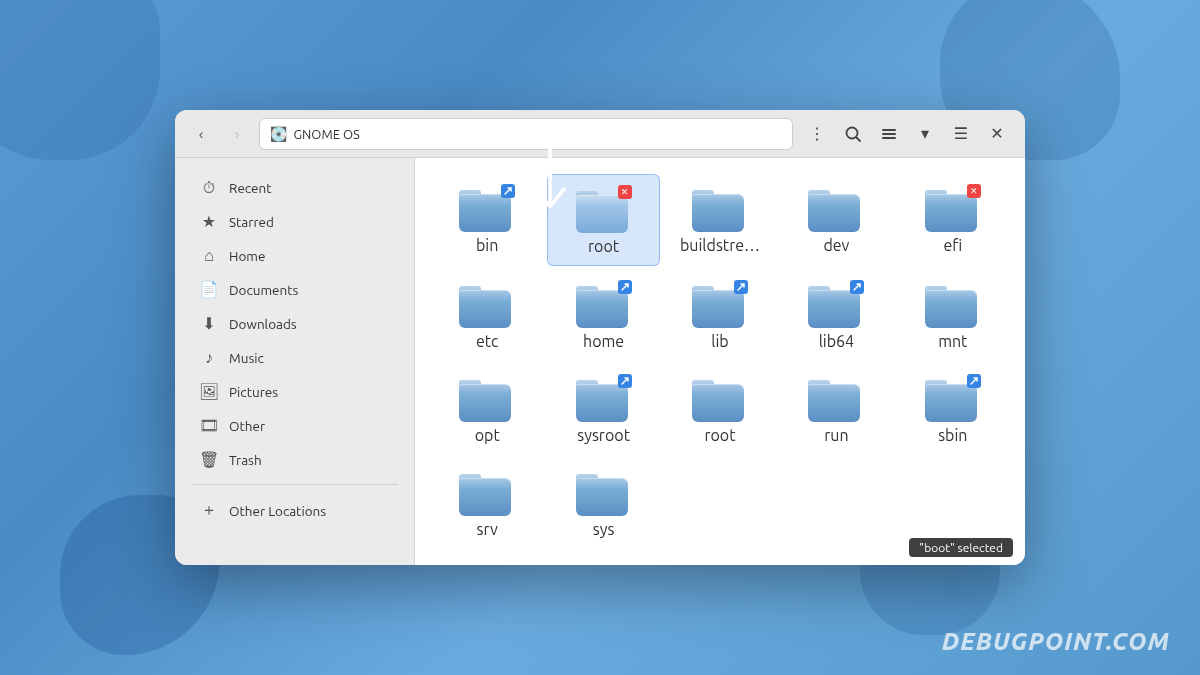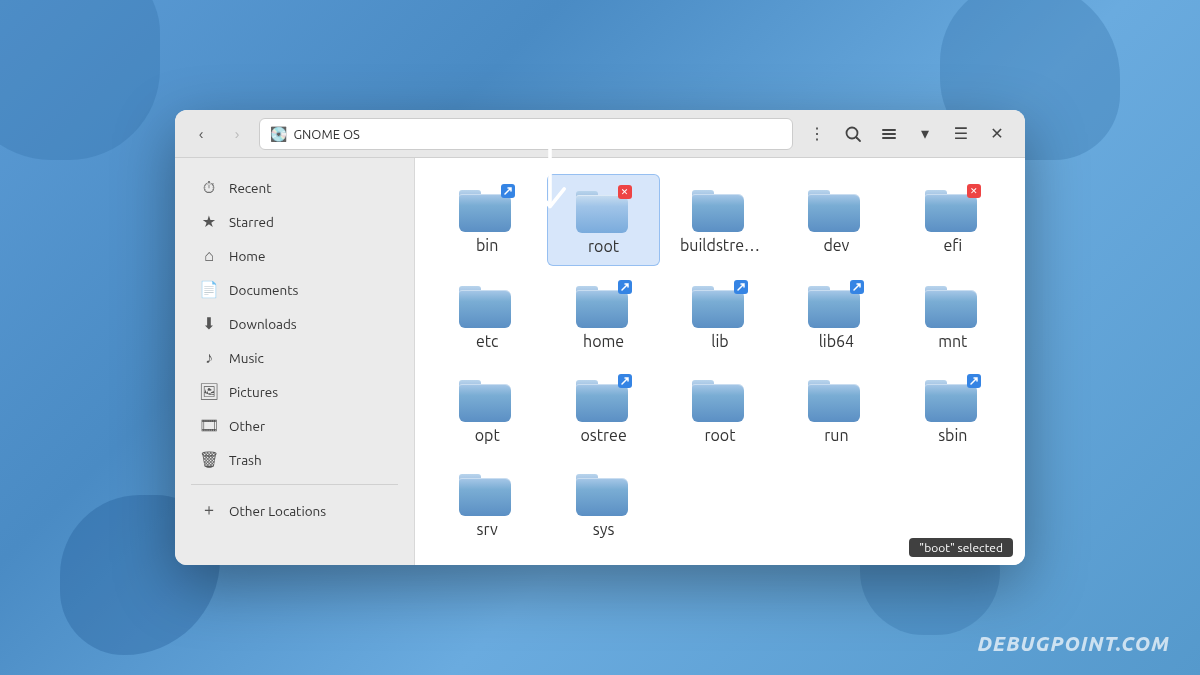--- a/index.html
+++ b/index.html
@@ -261,21 +261,21 @@
       padding: 3px 10px;
       border-radius: 4px;
     }
 
     
     .watermark {
       position: absolute;
       bottom: 20px;
       right: 30px;
       color: rgba(255,255,255,0.7);
-      font-size: 20px;
+      font-size: 24px;
       font-weight: 800;
       letter-spacing: 1px;
       font-style: italic;
     }
 
     
     .main-content::-webkit-scrollbar { width: 8px; }
     .main-content::-webkit-scrollbar-track { background: #f0f0f0; }
     .main-content::-webkit-scrollbar-thumb { background: #bbb; border-radius: 4px; }
   </style>
@@ -503,21 +503,21 @@
         <div class="folder-shape">
           <div class="folder-tab"></div>
           <div class="folder-body "></div>
         </div>
         <div class="badge">
         <svg width="10" height="10" viewBox="0 0 10 10" fill="white">
           <path d="M2 8 L8 2 M5 2 L8 2 L8 5" stroke="white" stroke-width="1.5" fill="none" stroke-linecap="round"></path>
         </svg>
       </div>
       </div>
-      <span class="folder-name">ostree</span>
+      <span class="folder-name">sysroot</span>
     </div>
           <div class="folder-item">
       <div class="folder-icon-wrapper">
         <div class="folder-shape">
           <div class="folder-tab"></div>
           <div class="folder-body "></div>
         </div>
 
       </div>
       <span class="folder-name">root</span>

